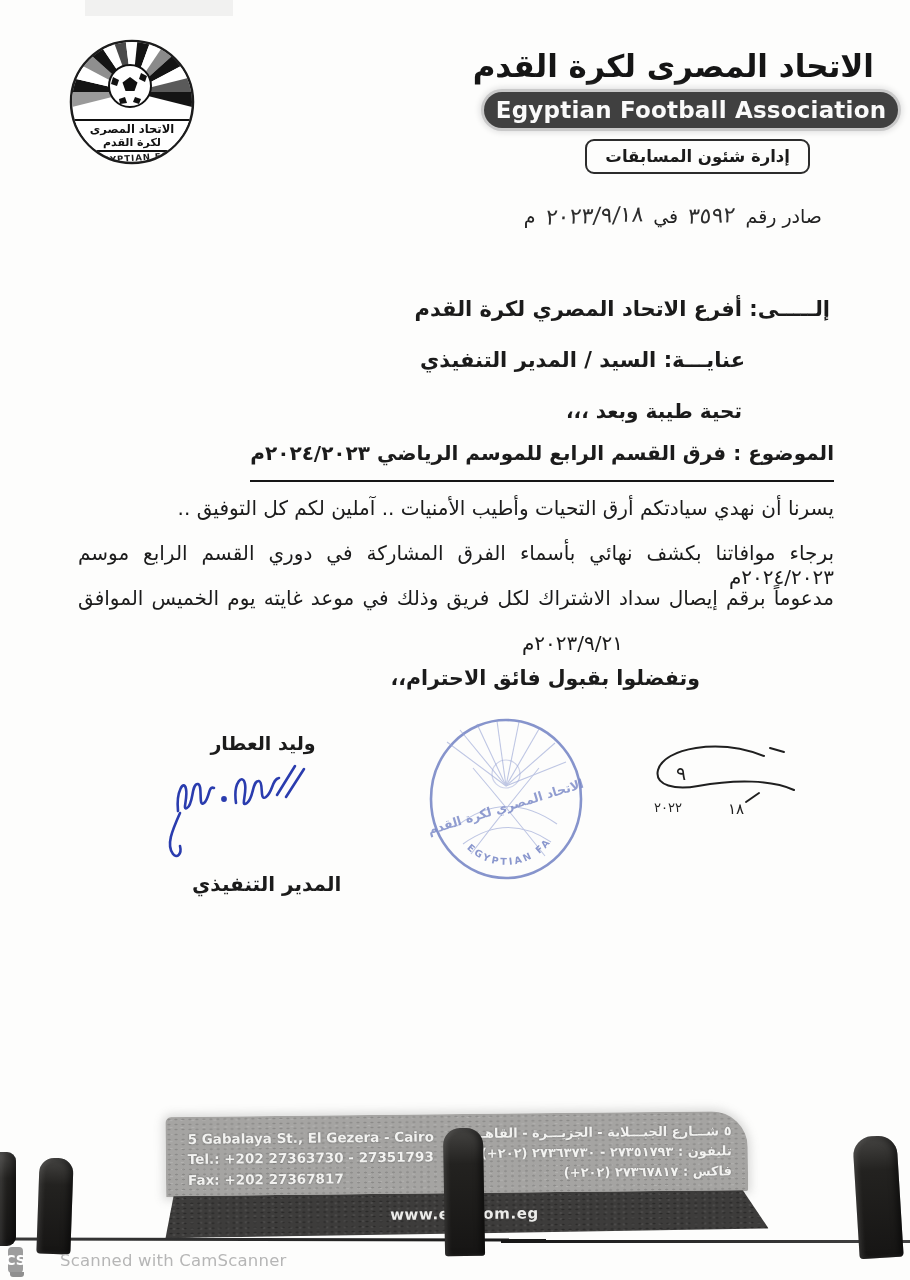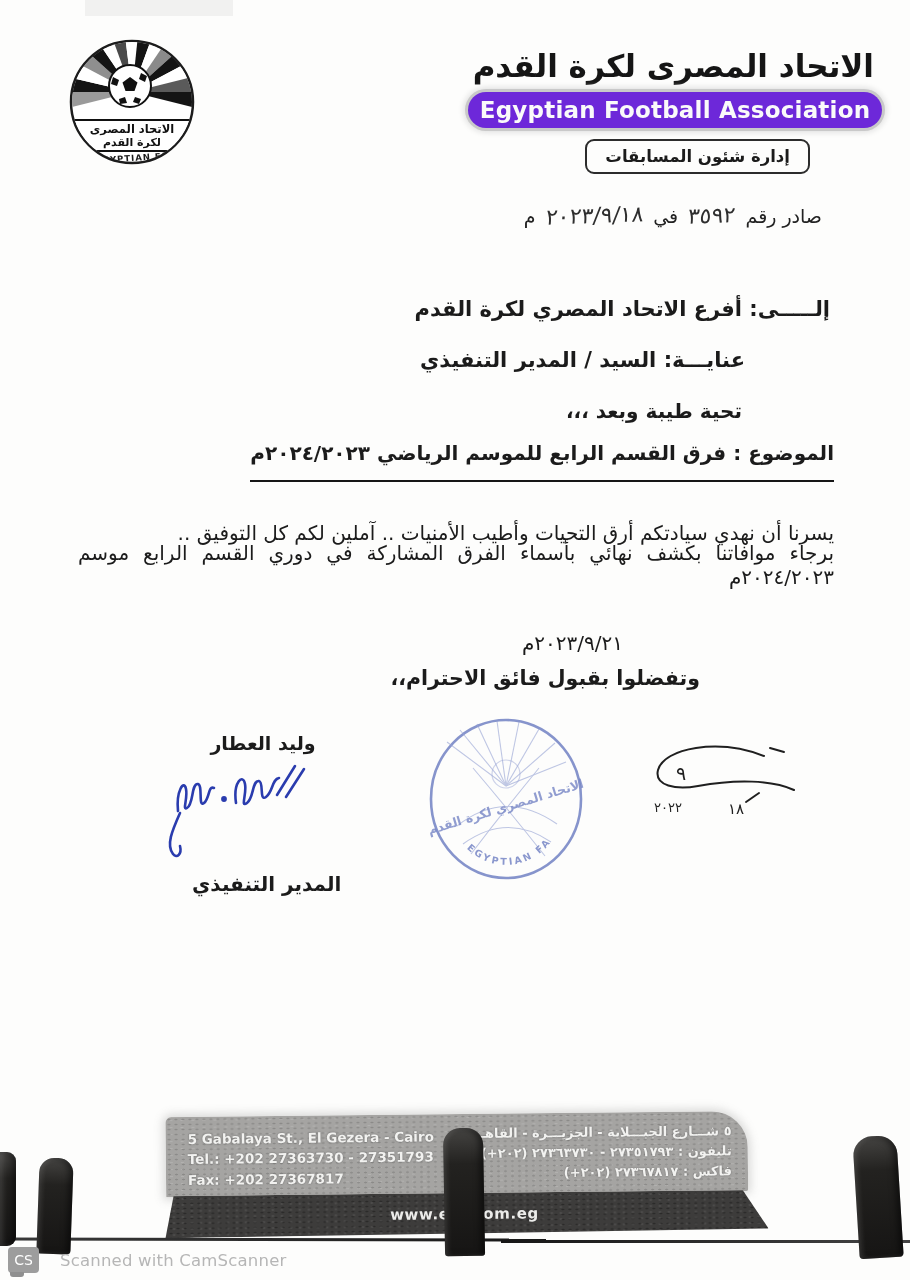--- a/index.html
+++ b/index.html
@@ -8,42 +8,42 @@
     background:#fdfdfc;overflow:hidden;
     font-family:"DejaVu Sans","Liberation Sans",sans-serif;
     color:#1b1b1b;
   }
   .abs{position:absolute;}
   .rtl{direction:rtl;unicode-bidi:plaintext;}
   
   .corner-smudge{left:85px;top:0;width:148px;height:16px;background:#f1f1f0;}
   .ar-title{top:48px;right:36px;font-size:31px;font-weight:bold;letter-spacing:0;color:#151515;}
   .en-bar{
-    top:92px;right:28px;width:414px;height:36px;background:#6d28d9;border-radius:18px;
+    top:92px;right:12px;width:414px;height:36px;background:#404040;border-radius:18px;
     display:flex;align-items:center;justify-content:center;
     box-shadow:0 0 0 3px #c9c9c9,0 0 6px 4px #dcdcdc;
   }
   .en-bar span{color:#fafafa;font-size:23px;font-weight:bold;letter-spacing:.2px;white-space:nowrap;}
   .dept-box{
     top:139px;right:100px;border:2.5px solid #2c2c2c;border-radius:9px;padding:6px 18px;
     font-size:16.5px;font-weight:bold;background:#fdfdfc;
   }
   
   .logo{left:66px;top:36px;width:132px;height:134px;}
   
   .ref-line{top:203px;right:88px;font-size:19px;direction:rtl;white-space:nowrap;color:#222;}
   .hand{display:inline-block;font-size:22px;transform:skewX(-7deg) rotate(-2deg);color:#2e2e2e;margin:0 4px;}
   
   .line{position:absolute;direction:rtl;white-space:nowrap;}
   .to-line{top:297px;right:80px;font-size:21px;font-weight:bold;}
   .attn-line{top:348px;right:165px;font-size:21px;font-weight:bold;}
   .greet-line{top:399px;right:168px;font-size:20px;font-weight:bold;}
   .subj-line{top:441px;right:76px;font-size:20px;font-weight:bold;}
   .subj-line .u{border-bottom:2.5px solid #161616;padding-bottom:15px;}
-  .p1{top:521px;right:76px;font-size:20px;}
+  .p1{top:496px;right:76px;font-size:20px;}
   .pj{top:541px;right:76px;width:756px;font-size:20px;text-align:justify;text-align-last:justify;white-space:normal;}
   .p3{top:586px;}
   .p4{top:631px;right:287px;font-size:20px;display:flex;flex-direction:row;gap:26px;direction:ltr;}
   .p4 .txt{direction:rtl;}
   .closing{top:666px;right:210px;font-size:20.5px;font-weight:bold;}
   
   .sig-name{top:732px;left:208px;width:110px;text-align:center;font-size:19px;font-weight:bold;direction:rtl;}
   .sig-svg{left:156px;top:753px;}
   .sig-title{top:836px;left:192px;font-size:20px;font-weight:bold;direction:rtl;margin-top:36px;}
   .stamp{left:427px;top:716px;opacity:.8;}
@@ -70,22 +70,22 @@
   .www-bar span{color:#ececea;font-size:15px;font-weight:bold;letter-spacing:.6px;}
   
   .edge1{left:0;top:1238px;width:60%;height:3px;background:linear-gradient(90deg,#3a3a3a,#181818);transform:rotate(.12deg);}
   .edge2{left:55%;top:1240px;width:45%;height:2.5px;background:linear-gradient(90deg,#161616,#444);}
   .finger{background:linear-gradient(180deg,#454442 0%,#232220 28%,#161514 100%);box-shadow:inset 3px 0 5px rgba(255,255,255,.12), inset -4px 0 6px rgba(0,0,0,.5);}
   .f-edge{left:0;top:1152px;width:16px;height:94px;border-radius:0 9px 9px 0;}
   .f-left{left:38px;top:1158px;width:34px;height:96px;border-radius:15px 15px 4px 4px;transform:rotate(2deg);}
   .f-mid{left:444px;top:1128px;width:40px;height:128px;border-radius:17px 17px 3px 3px;transform:rotate(-1deg);}
   .f-right{left:856px;top:1136px;width:44px;height:122px;border-radius:19px 19px 4px 4px;transform:rotate(-3.5deg);}
   
-  .cs-badge{left:8px;top:1247px;width:31px;height:26px;background:#9d9d9d;border-radius:4px;
-    display:flex;align-items:center;justify-content:center;color:#fff;font-weight:normal;font-size:14px;}
+  .cs-badge{left:8px;top:1247px;width:15px;height:26px;background:#9d9d9d;border-radius:4px;
+    display:flex;align-items:center;justify-content:center;color:#fff;font-weight:bold;font-size:14px;}
   .cs-tab{left:10px;top:1272px;width:14px;height:5px;background:#8f8f8f;border-radius:0 0 3px 3px;}
   .cs-text{left:60px;top:1251px;font-size:16.5px;color:#b6b6b6;letter-spacing:.2px;}
   svg text{font-family:"DejaVu Sans","Liberation Sans",sans-serif;}
 </style>
 </head>
 <body>
 
 <div class="page">
 
   <div class="abs corner-smudge"></div>
@@ -144,20 +144,21 @@
     <span>م</span>
   </div>
 
   <div class="line attn-line">عنايـــة: السيد / المدير التنفيذي</div>
   <div class="line to-line">إلـــــى:  أفرع الاتحاد المصري لكرة القدم</div>
   <div class="line greet-line">تحية طيبة وبعد ،،،</div>
   <div class="line subj-line"><span class="u"><span>الموضوع :</span> <span>فرق القسم الرابع للموسم الرياضي ٢٠٢٤/٢٠٢٣م</span></span></div>
 
   <div class="line p1">يسرنا أن نهدي سيادتكم أرق التحيات وأطيب الأمنيات .. آملين لكم كل التوفيق ..</div>
   <div class="line pj">برجاء موافاتنا بكشف نهائي بأسماء الفرق المشاركة في دوري القسم الرابع موسم ٢٠٢٤/٢٠٢٣م</div>
+  <div class="line pj p3">مدعوماً برقم إيصال سداد الاشتراك لكل فريق وذلك في موعد غايته يوم الخميس الموافق</div>
   <div class="abs p4">
     <span class="date">٢٠٢٣/٩/٢١م</span>
   </div>
 
   <div class="line closing">وتفضلوا بقبول فائق الاحترام،،</div>
 
   <div class="abs sig-name">وليد العطار</div>
   <div class="abs sig-svg">
     <svg width="168" height="106" viewBox="0 0 168 106" fill="none">
       <g stroke="#2a3cae" stroke-width="2.6" stroke-linecap="round" fill="none">

